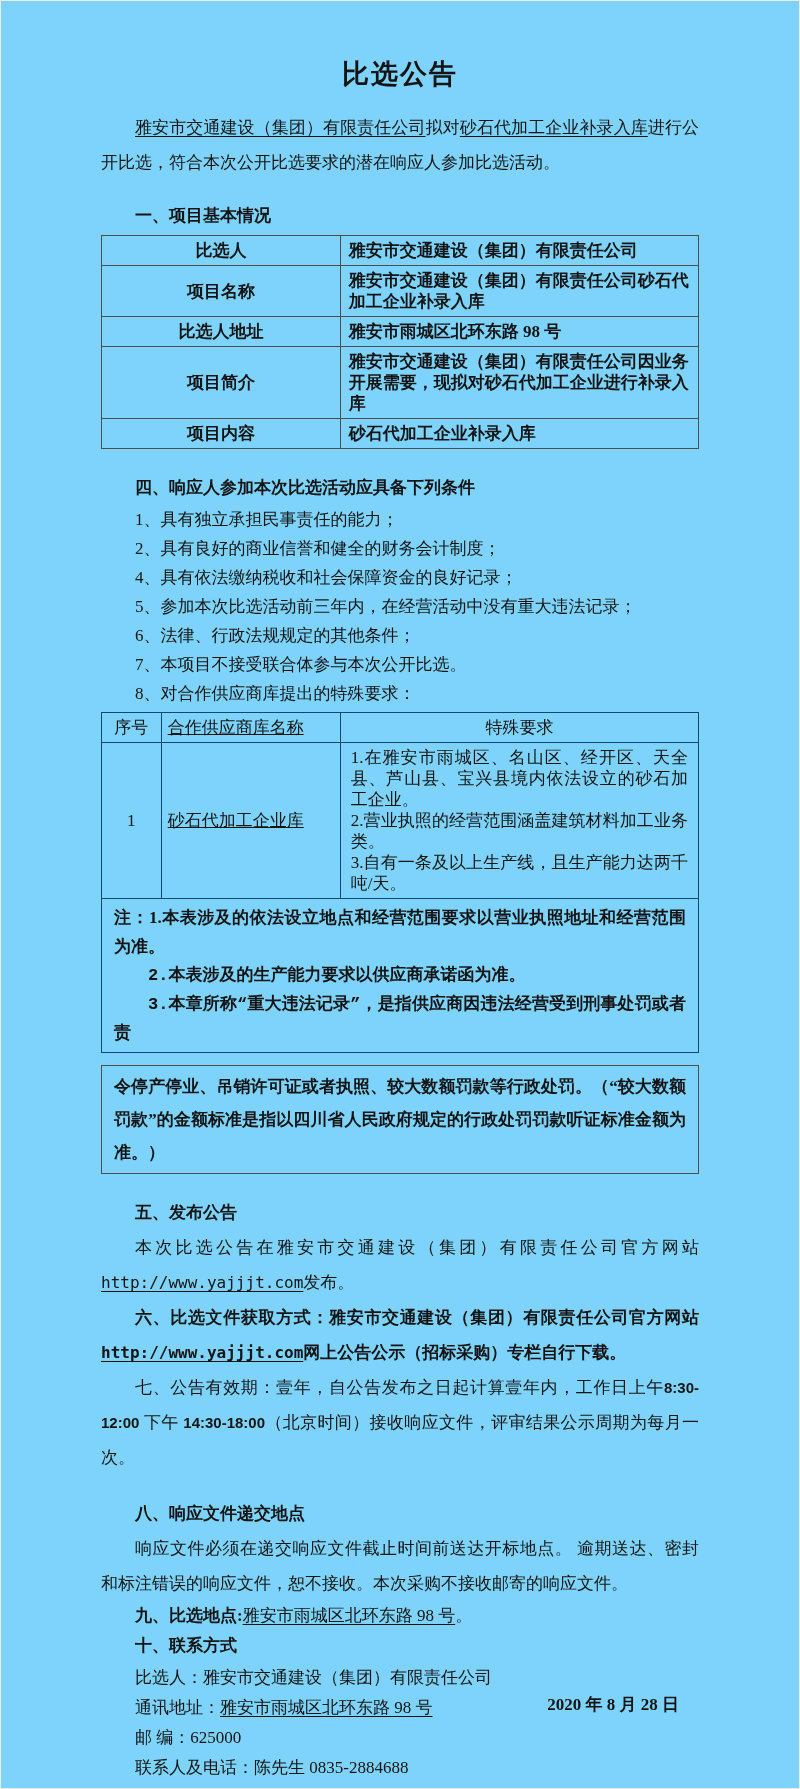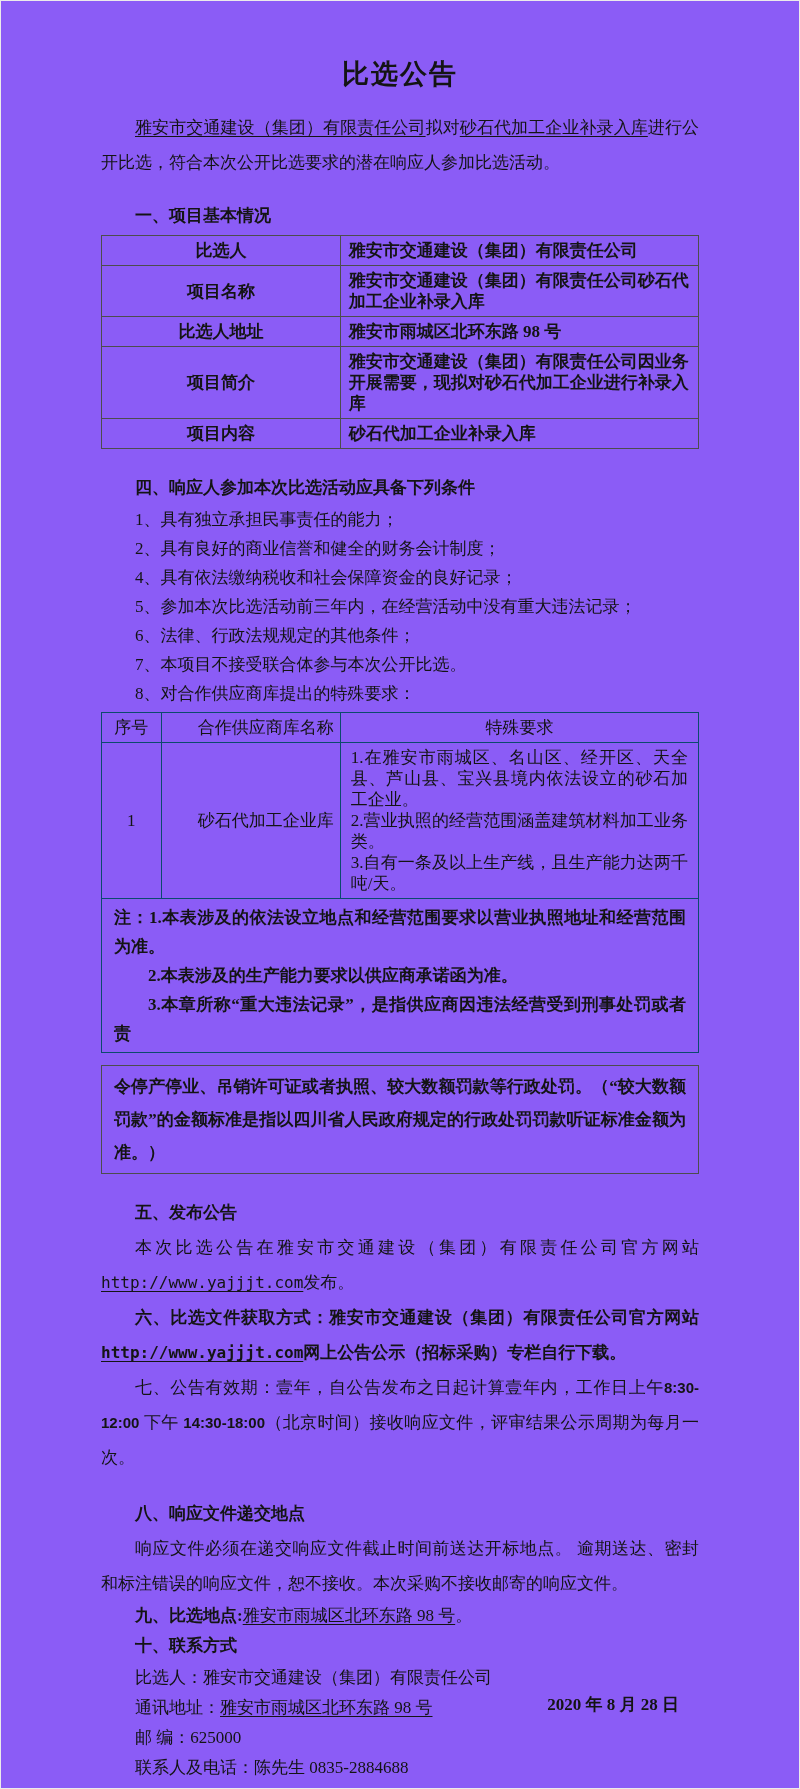--- a/index.html
+++ b/index.html
@@ -1,43 +1,43 @@
 <!DOCTYPE html>
 <html><head>
 <meta charset="utf-8">
 <style>
   html,body{margin:0;padding:0;background:#fff;}
   .page{
     position:relative;
     width:800px;height:1789px;box-sizing:border-box;
-    margin:0 auto;background:#8b5cf6;border:1px solid #ebebeb;
+    margin:0 auto;background:#7dd3fc;border:1px solid #ebebeb;
     padding:55px 100px 40px 100px;overflow:hidden;
     font-family:"Liberation Serif","DejaVu Serif",serif;
     color:#141414;font-size:17px;
   }
   .doc-title{font-size:27px;font-weight:bold;text-align:center;margin:0 0 18px 0;letter-spacing:2px;}
   .para{margin:0;text-align:justify;text-indent:2em;line-height:35px;}
   .h2{font-weight:bold;text-indent:2em;line-height:26px;margin:26px 0 4px 0;}
   .h2.first{margin-top:24px;font-family:Liberation Mono, monospace;}
   .cond-item{margin:0;text-indent:2em;line-height:29px;text-align:justify;}
   table{border-collapse:collapse;width:100%;color:#141414;}
   .t1{margin-top:5px;}
   .t1 td{border:1px solid #4d4d4d;font-weight:bold;line-height:21px;padding:4px 8px;vertical-align:middle;}
   .t1 .lbl{width:40%;text-align:center;}
   .t1 .val{width:60%;text-align:left;}
   .t2{margin-top:4px;}
   .t2 th,.t2 td{border:1px solid #0c4a6e;vertical-align:middle;font-weight:normal;}
   .t2 th{padding:3px 4px;line-height:20px;text-align:center;}
   .t2 .c-no{width:10%;text-align:center;}
-  .t2 .c-name{width:30%;text-align:right;padding:4px 6px;line-height:21px;}
+  .t2 .c-name{width:30%;text-align:left;padding:4px 6px;line-height:21px;text-decoration:underline;}
   .t2 .c-req{width:60%;text-align:left;padding:4px 10px;}
   .req-line{line-height:21px;text-align:justify;}
   .t2 .note-cell{padding:4px 12px;}
   .note-p{margin:0;font-weight:bold;line-height:29px;text-align:justify;}
-  .note-p.ind{text-indent:2em;}
+  .note-p.ind{text-indent:2em;font-family:Liberation Mono, monospace;}
   .box2{border:1px solid #4d4d4d;margin-top:12px;padding:4px 12px;}
   .box2 p{margin:0;font-weight:bold;line-height:33px;text-align:justify;}
   .u{text-decoration:underline;text-underline-offset:3px;}
   .url{font-family:"DejaVu Sans Mono","Liberation Mono",monospace;font-size:16px;text-decoration:underline;text-underline-offset:3px;}
   .bold{font-weight:bold;}
   .time{font-family:"Liberation Sans","DejaVu Sans",sans-serif;font-size:15px;font-weight:bold;}
   .contact-line{margin:0;text-indent:2em;line-height:30px;}
   .loc-line{margin:0;text-indent:2em;line-height:30px;}
   .date{position:absolute;right:120px;bottom:72px;margin:0;font-weight:bold;}
 </style>

